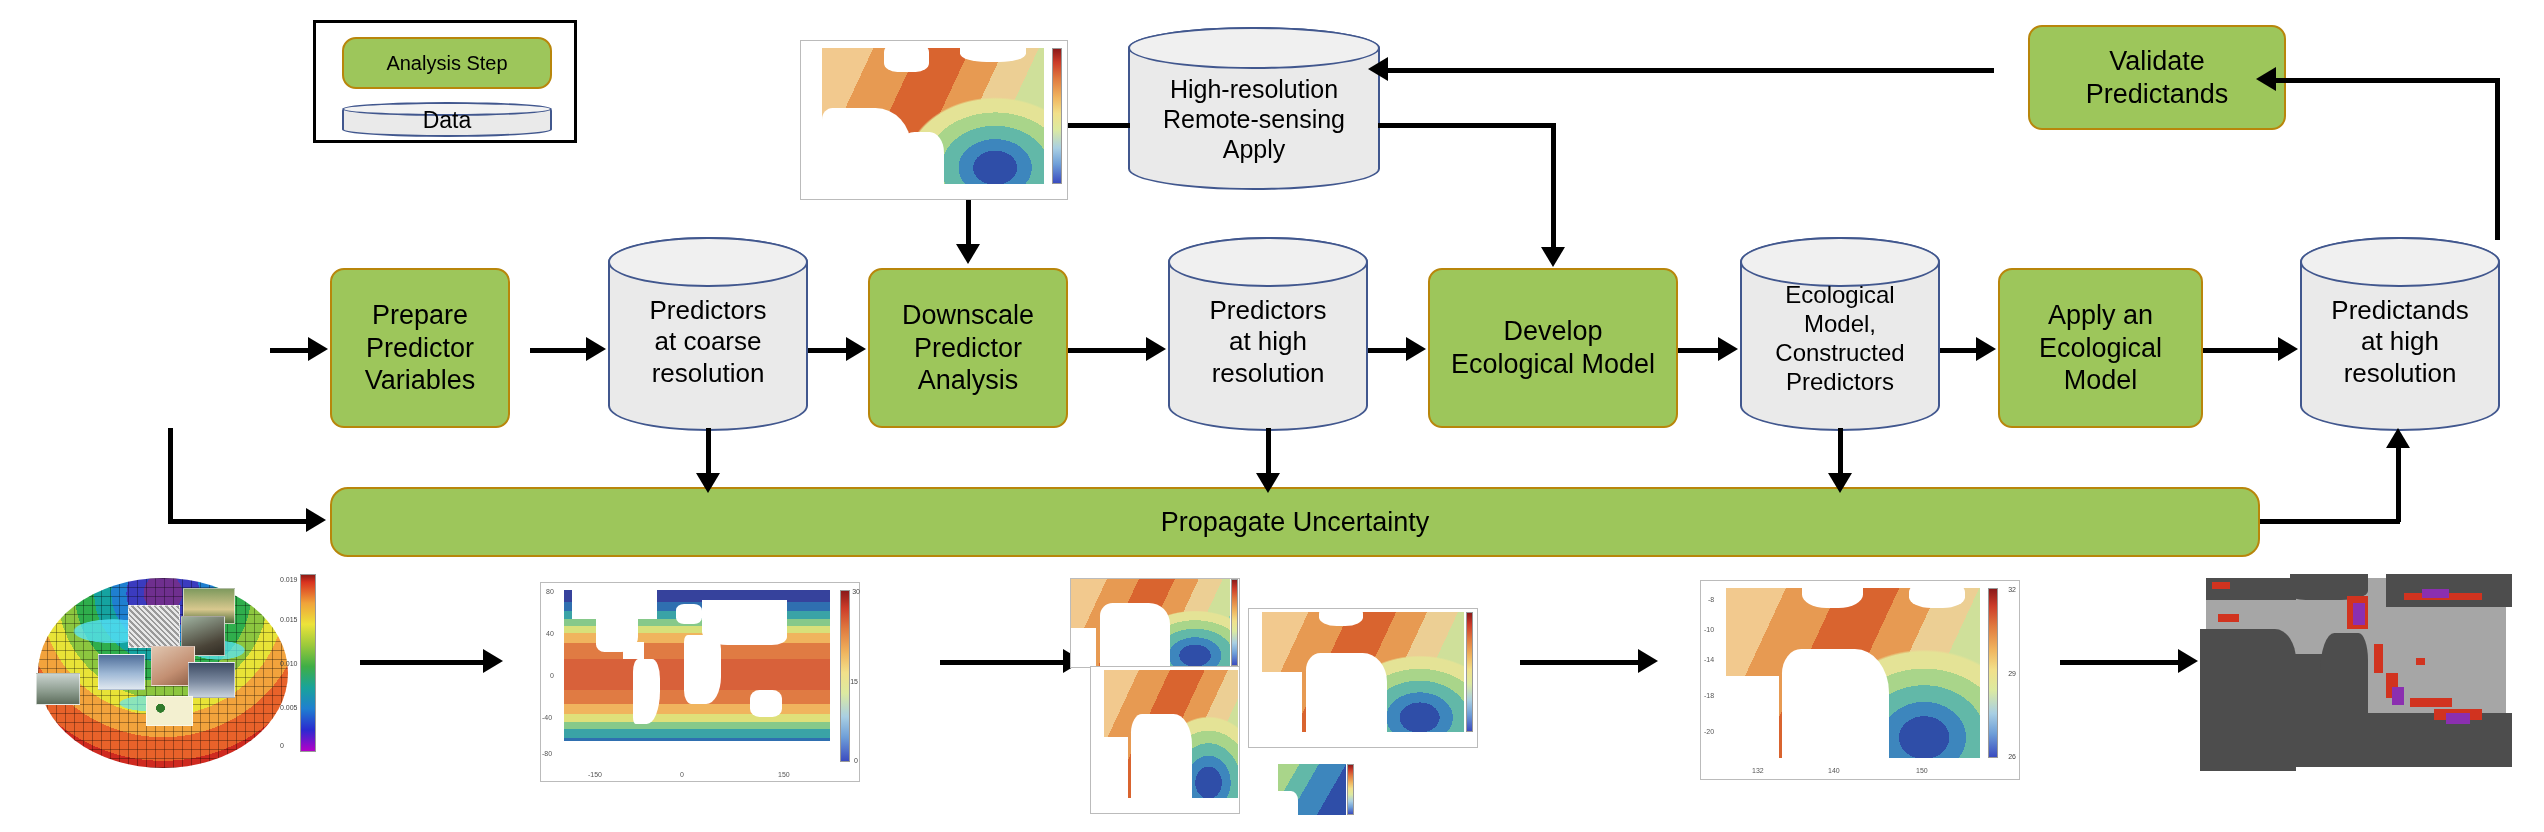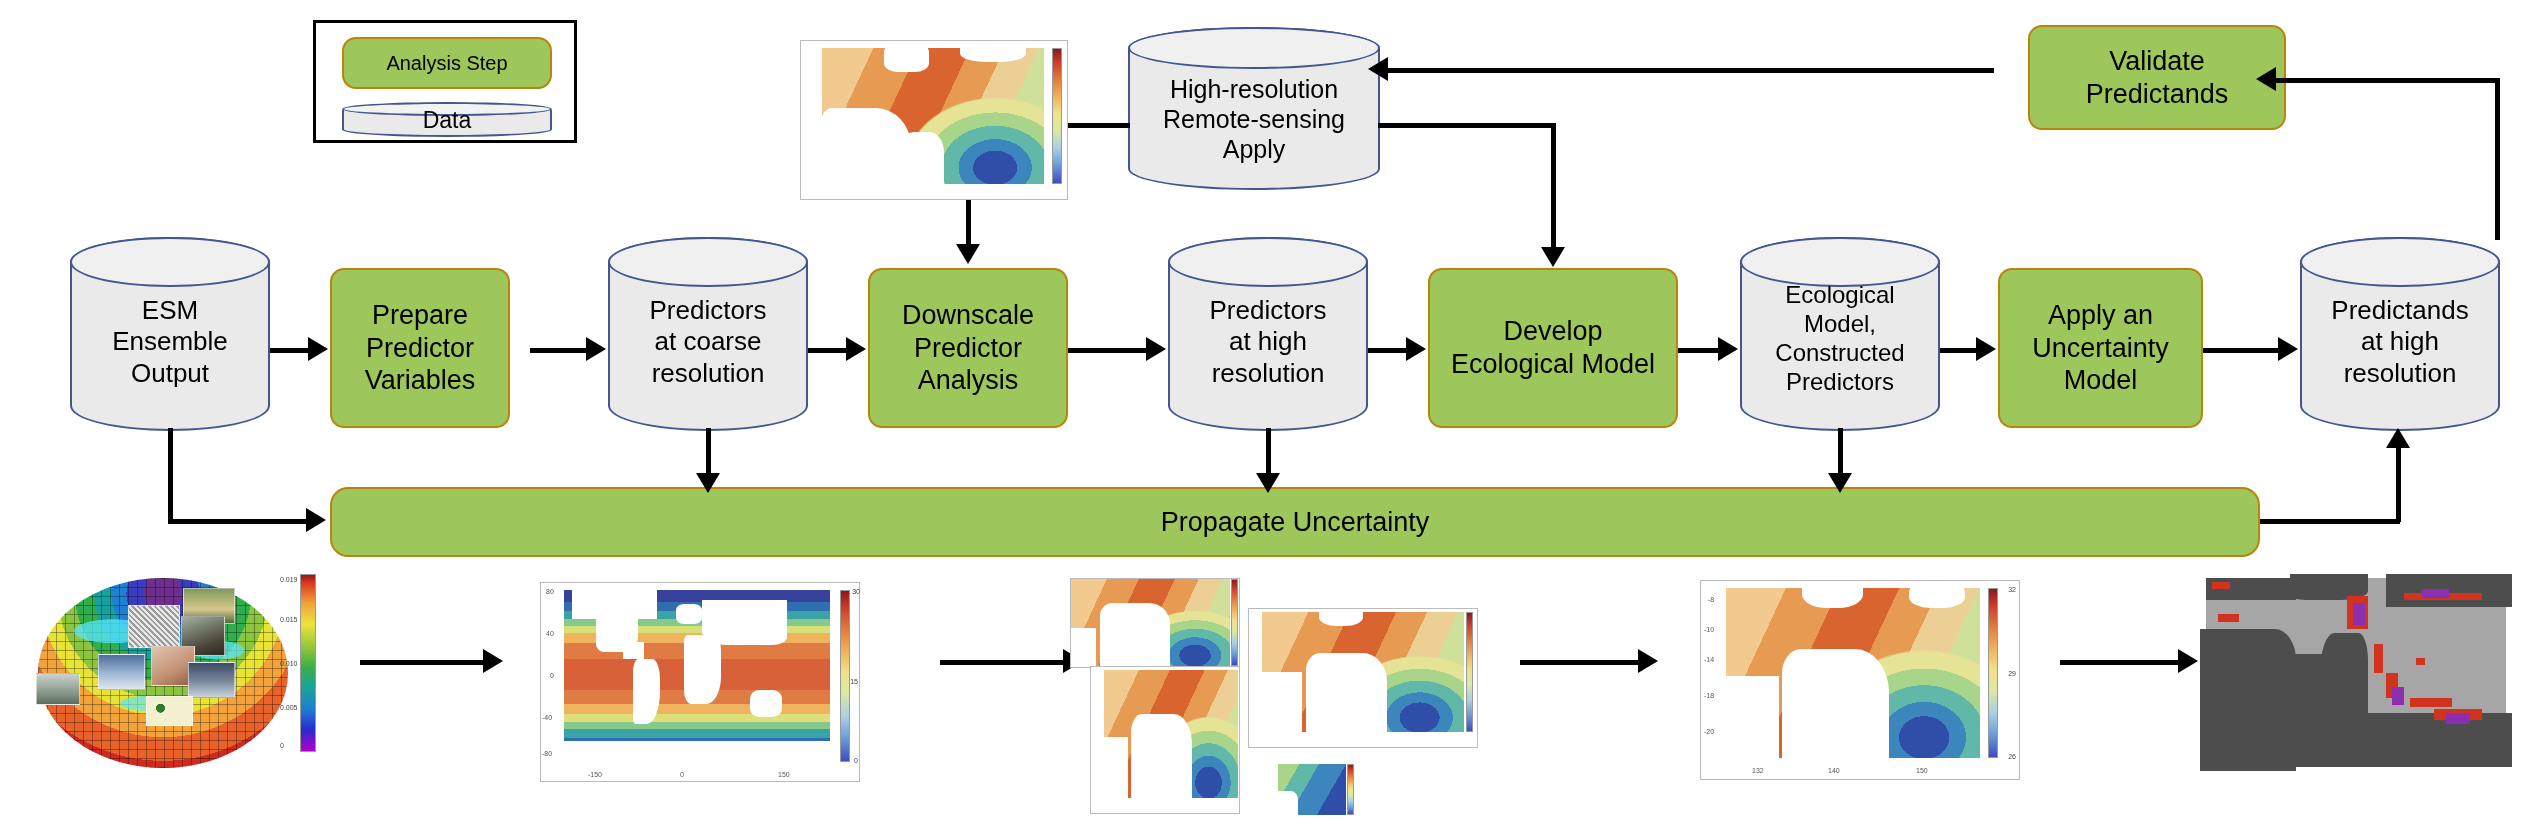--- a/index.html
+++ b/index.html
@@ -150,29 +150,20 @@
 Remote-sensing
 Apply</span>
     </div>
   </div>
 
   <div class="node step" style="left:1993px;top:25px;width:258px;height:105px;margin-left:35px;">
     <span style="white-space:pre-line;">Validate
 Predictands</span>
   </div>
 
-  <div class="node cyl" style="left:70px;top:237px;width:200px;height:194px;">
-    <div class="cyl-body"></div>
-      <div class="cyl-top"></div>
-    <div class="cyl-label">
-      <span style="white-space:pre-line;">ESM
-Ensemble
-Output</span>
-    </div>
-  </div>
 
   <div class="node step" style="left:330px;top:268px;width:180px;height:160px;">
     <span style="white-space:pre-line;">Prepare
 Predictor
 Variables</span>
   </div>
 
   <div class="node cyl" style="left:608px;top:237px;width:200px;height:194px;">
     <div class="cyl-body"></div>
       <div class="cyl-top"></div>
@@ -210,21 +201,21 @@
     <div class="cyl-label" style="font-size:24px;padding-top:5%;">
       <span style="white-space:pre-line;">Ecological
 Model,
 Constructed
 Predictors</span>
     </div>
   </div>
 
   <div class="node step" style="left:1998px;top:268px;width:205px;height:160px;">
     <span style="white-space:pre-line;">Apply an
-Uncertainty
+Ecological
 Model</span>
   </div>
 
   <div class="node cyl" style="left:2300px;top:237px;width:200px;height:194px;">
     <div class="cyl-body"></div>
       <div class="cyl-top"></div>
     <div class="cyl-label">
       <span style="white-space:pre-line;">Predictands
 at high
 resolution</span>

